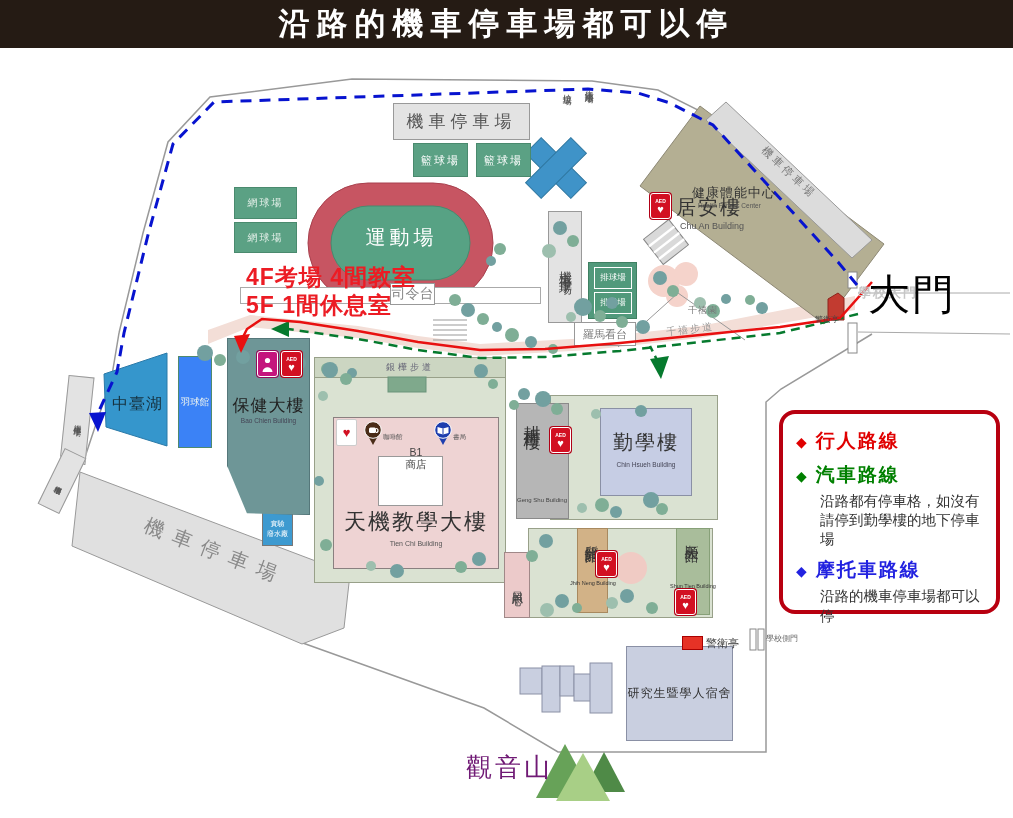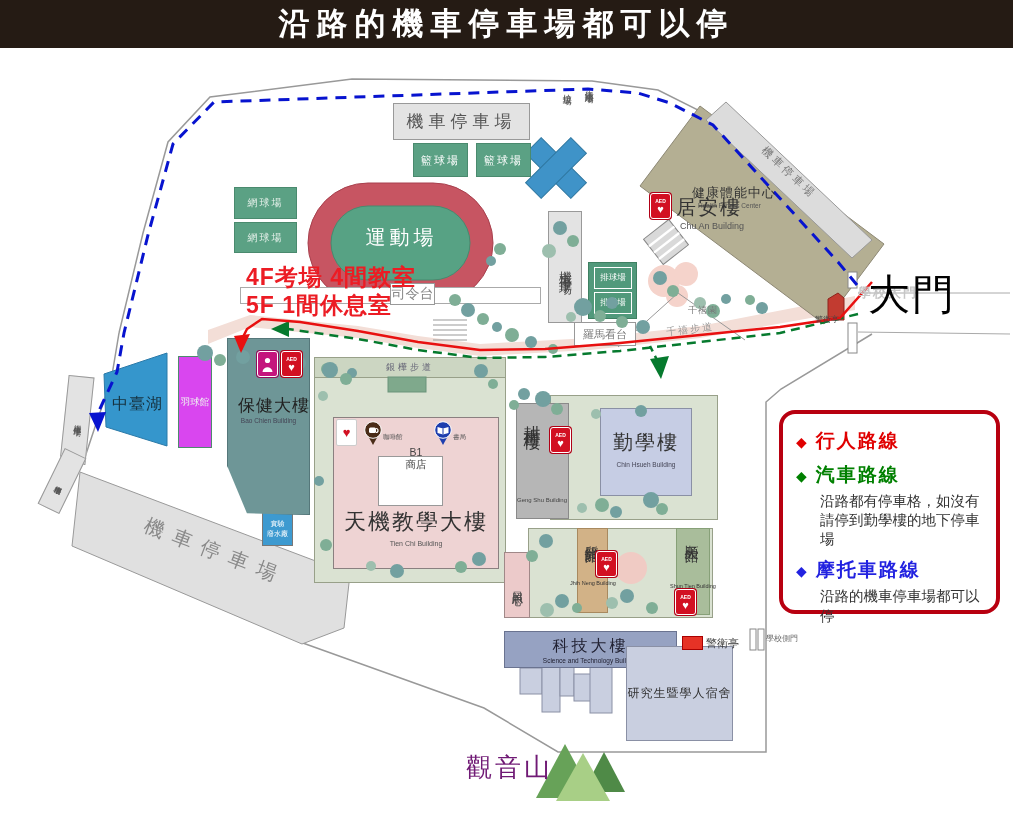--- a/index.html
+++ b/index.html
@@ -134,21 +134,21 @@
     <div class="ctr" style="position:absolute;left:5px;top:4px;width:38px;height:22px;border:1px solid #fff;box-sizing:border-box;">
       <span style="font-size:8.5px;color:#fff;">排球場</span>
     </div>
     <div class="ctr" style="position:absolute;left:5px;top:29px;width:38px;height:22px;border:1px solid #fff;box-sizing:border-box;">
       <span style="font-size:8.5px;color:#fff;">排球場</span>
     </div>
   </div>
   <div class="bld" style="left:574px;top:322px;width:62px;height:24px;background:#fff;border:1px solid #999;">
     <span style="font-size:11px;color:#777;">羅馬看台</span>
   </div>
-  <div class="bld" style="left:178px;top:356px;width:34px;height:92px;background:#d946ef;border:1px solid #4f8a6e;text-align:center;">
+  <div class="bld" style="left:178px;top:356px;width:34px;height:92px;background:#3b82f6;border:1px solid #4f8a6e;text-align:center;">
     <span style="font-size:9.5px;color:#eef4ef;">羽球館</span>
   </div>
   <div class="bld" style="left:262px;top:511px;width:31px;height:35px;background:#3d9ad0;border:1px solid #777;">
     <span class="pre" style="font-size:7px;color:#fff;line-height:1.3;">實驗
 廢水廠</span>
   </div>
 
   <div class="bld" style="left:227px;top:338px;width:83px;height:177px;background:#6e9697;border:1px solid #55777a;clip-path:polygon(0 0,100% 0,100% 100%,24% 99%,0 72%);"></div>
 
   <div class="bld" style="left:314px;top:357px;width:192px;height:226px;background:#dae2d2;border:1px solid #98a089;display:block;">
@@ -163,24 +163,20 @@
   <div class="bld" style="left:600px;top:408px;width:92px;height:88px;background:#c6cde4;border:1px solid #8a90a5;"></div>
   <div class="bld" style="left:516px;top:403px;width:53px;height:116px;background:#b6b6b6;border:1px solid #8a8a8a;"></div>
 
   <div class="bld" style="left:528px;top:528px;width:185px;height:90px;background:#dae2d2;border:1px solid #98a089;"></div>
   <div class="bld" style="left:504px;top:552px;width:26px;height:66px;background:#eccaca;border:1px solid #a08888;">
     <span class="v" style="font-size:11px;color:#444;letter-spacing:1px;">日照中心</span>
   </div>
   <div class="bld" style="left:577px;top:528px;width:31px;height:85px;background:#d2b287;border:1px solid #a8895f;"></div>
   <div class="bld" style="left:676px;top:528px;width:34px;height:87px;background:#a9bd9b;border:1px solid #87a078;"></div>
 
-  <div class="bld" style="left:504px;top:631px;width:173px;height:37px;background:#96a2c2;border:1px solid #6a7390;flex-direction:column;">
-    <span style="font-size:16px;color:#223;letter-spacing:3px;">科技大樓</span>
-    <span style="font-size:6.5px;color:#223;">Science and Technology Building</span>
-  </div>
   <div class="bld" style="left:626px;top:646px;width:107px;height:95px;background:#c9cfe0;border:1px solid #8a90a5;">
     <span style="font-size:12px;color:#333;letter-spacing:1px;">研究生暨學人宿舍</span>
   </div>
   <div class="bld" style="left:682px;top:636px;width:21px;height:14px;background:#e63226;border:1px solid #a00;"></div>
 
   <div class="bld" style="left:64px;top:376px;width:26px;height:88px;background:#e3e3e3;border:1px solid #999;transform:rotate(6deg);">
     <span class="v" style="font-size:8px;color:#555;letter-spacing:1px;">機車停車場</span>
   </div>
   <div class="bld" style="left:50px;top:450px;width:24px;height:62px;background:#e3e3e3;border:1px solid #999;transform:rotate(26deg);">
     <span class="v" style="font-size:7.5px;color:#555;letter-spacing:0;">機車停車場</span>
@@ -288,21 +284,21 @@
   <div class="lbl" style="left:698px;top:202px;font-size:6.5px;color:#555;">Health Fitness Center</div>
   <div class="lbl" style="left:676px;top:196px;font-size:20px;color:#333;letter-spacing:2px;">居安樓</div>
   <div class="lbl" style="left:680px;top:221px;font-size:9px;color:#555;">Chu An Building</div>
   <div class="lbl" style="left:739px;top:166px;width:100px;text-align:center;font-size:11px;color:#777;letter-spacing:3px;transform:rotate(43deg);">機車停車場</div>
   <div class="lbl z3" style="left:858px;top:286px;font-size:13px;color:#c6c6c6;letter-spacing:2px;font-weight:bold;">學校大門</div>
   <div class="lbl" style="left:868px;top:271px;font-size:42px;color:#000;letter-spacing:2px;">大門</div>
   <div class="lbl" style="left:815px;top:315px;font-size:8px;color:#444;">警衛亭</div>
   <div class="lbl" style="left:688px;top:305px;font-size:9px;color:#777;letter-spacing:1px;">千禧園</div>
   <div class="lbl" style="left:666px;top:322px;width:72px;font-size:10px;color:#999;letter-spacing:2px;transform:rotate(-7deg);">千禧步道</div>
   <div class="lbl" style="left:112px;top:395px;font-size:16px;color:#16323f;letter-spacing:1px;">中臺湖</div>
-  <div class="lbl" style="left:227px;top:396px;width:83px;text-align:right;font-size:17px;color:#222;letter-spacing:1px;">保健大樓</div>
+  <div class="lbl" style="left:227px;top:396px;width:83px;text-align:center;font-size:17px;color:#222;letter-spacing:1px;">保健大樓</div>
   <div class="lbl" style="left:227px;top:417px;width:83px;text-align:center;font-size:6.5px;color:#445;">Bao Chien Building</div>
   <div class="lbl" style="left:333px;top:509px;width:166px;text-align:center;font-size:22px;color:#333;letter-spacing:2px;">天機教學大樓</div>
   <div class="lbl" style="left:333px;top:540px;width:166px;text-align:center;font-size:7px;color:#555;">Tien Chi Building</div>
   <div class="lbl pre" style="left:401px;top:422px;width:30px;font-size:10.5px;color:#444;margin-top:24px;">B1
 商店</div>
   <div class="lbl" style="left:383px;top:433px;font-size:6.5px;color:#555;">咖啡館</div>
   <div class="lbl" style="left:453px;top:433px;font-size:6.5px;color:#555;">書局</div>
   <div class="lbl v" style="left:522px;top:412px;font-size:17px;color:#333;letter-spacing:4px;">耕書樓</div>
   <div class="lbl" style="left:512px;top:497px;width:60px;text-align:center;font-size:6px;color:#444;white-space:normal;">Geng Shu Building</div>
   <div class="lbl" style="left:600px;top:431px;width:92px;text-align:center;font-size:20px;color:#333;letter-spacing:2px;">勤學樓</div>

